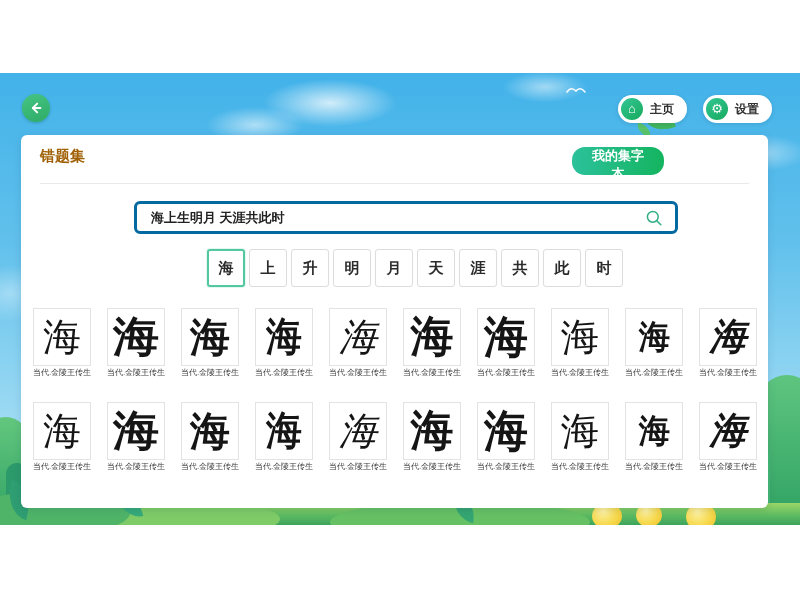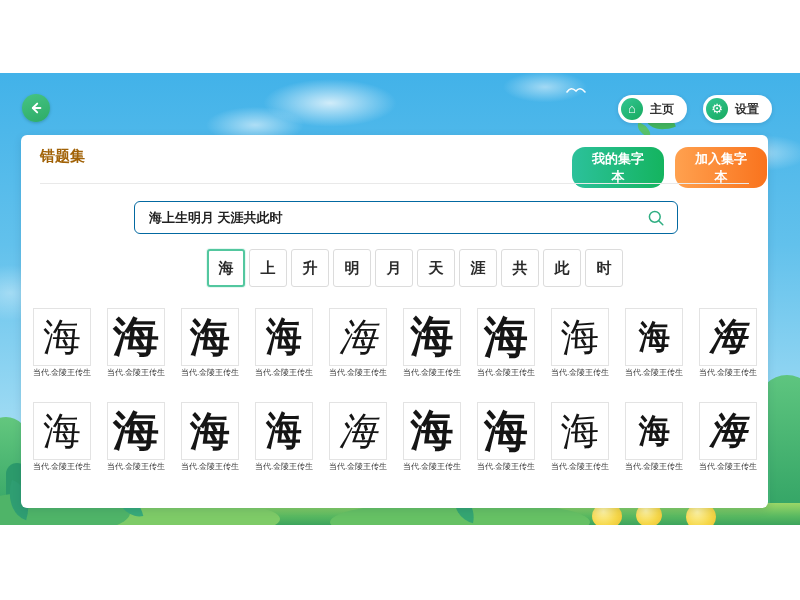--- a/index.html
+++ b/index.html
@@ -58,29 +58,29 @@
   .pill-settings{left:703px;}
   .pill-icon{width:22px;height:22px;border-radius:50%;flex:0 0 auto;
     background:linear-gradient(145deg,#33c693,#17aa5e);color:#fff;font-size:13px;line-height:22px;
     display:flex;align-items:center;justify-content:center;}
   .pill-label{font-size:12px;font-weight:bold;color:#333;text-align:center;}
 
   
   .card{position:absolute;left:21px;top:62px;width:747px;height:373px;background:#ffffff;
     border-radius:6px;box-shadow:0 2px 8px rgba(0,40,80,.12);z-index:2;}
   .card-title{position:absolute;left:19px;top:12px;font-size:15px;font-weight:bold;color:#a16207;}
-  .btn{position:absolute;top:12px;height:41px;border:none;cursor:pointer;border-radius:13px;
+  .btn{position:absolute;top:12px;height:28px;border:none;cursor:pointer;border-radius:13px;
     color:#fff;font-size:13px;font-weight:bold;font-family:inherit;padding:0 14px;}
   .btn-green{left:551px;width:92px;background:linear-gradient(90deg,#2cc19b,#14b45f);}
   .btn-orange{left:654px;width:92px;background:linear-gradient(90deg,#ffa14f,#f9731d);}
   .divider{position:absolute;left:19px;right:19px;top:48px;height:1px;background:#e9e9e9;}
 
   
   .search-bar{position:absolute;left:113px;top:66px;width:544px;height:33px;box-sizing:border-box;
-    border:1px solid #0369a1;border-radius:6px;background:#fff;display:flex;align-items:center;
+    border:3px solid #0369a1;border-radius:6px;background:#fff;display:flex;align-items:center;
     padding:0 12px 0 14px;}
   .search-bar input{flex:1;border:none;outline:none;background:transparent;
     font-size:13px;font-weight:bold;color:#222;font-family:inherit;padding:0;}
 
   
   .tabs{position:absolute;left:186px;top:114px;display:flex;gap:4px;}
   .tab{width:38px;height:38px;box-sizing:border-box;border:1px solid #dcdcdc;border-radius:3px;
     background:#fff;cursor:pointer;display:flex;align-items:center;justify-content:center;padding:0;}
   .tab.selected{border:2px solid #53c79f;box-shadow:0 0 0 1px rgba(83,199,159,.15);}
   .tab-char{font-size:15px;font-weight:bold;color:#2b2b2b;}
@@ -143,21 +143,20 @@
       <span class="pill-label">主页</span>
     </button>
     <button class="pill pill-settings">
       <span class="pill-icon">⚙</span>
       <span class="pill-label">设置</span>
     </button>
 
     <div class="card">
       <div class="card-title">错题集</div>
       <button class="btn btn-green">我的集字本</button>
-      <button class="btn btn-orange">加入集字本</button>
       <div class="divider"></div>
 
       <div class="search-bar">
         <input type="text" value="海上生明月 天涯共此时" style="">
         <svg width="18" height="18" viewBox="0 0 18 18">
           <circle cx="7.8" cy="7.8" r="5.4" fill="none" stroke="#2fae82" stroke-width="1.5"></circle>
           <line x1="12" y1="12" x2="15.8" y2="15.8" stroke="#2fae82" stroke-width="1.5" stroke-linecap="round"></line>
         </svg>
       </div>
 

